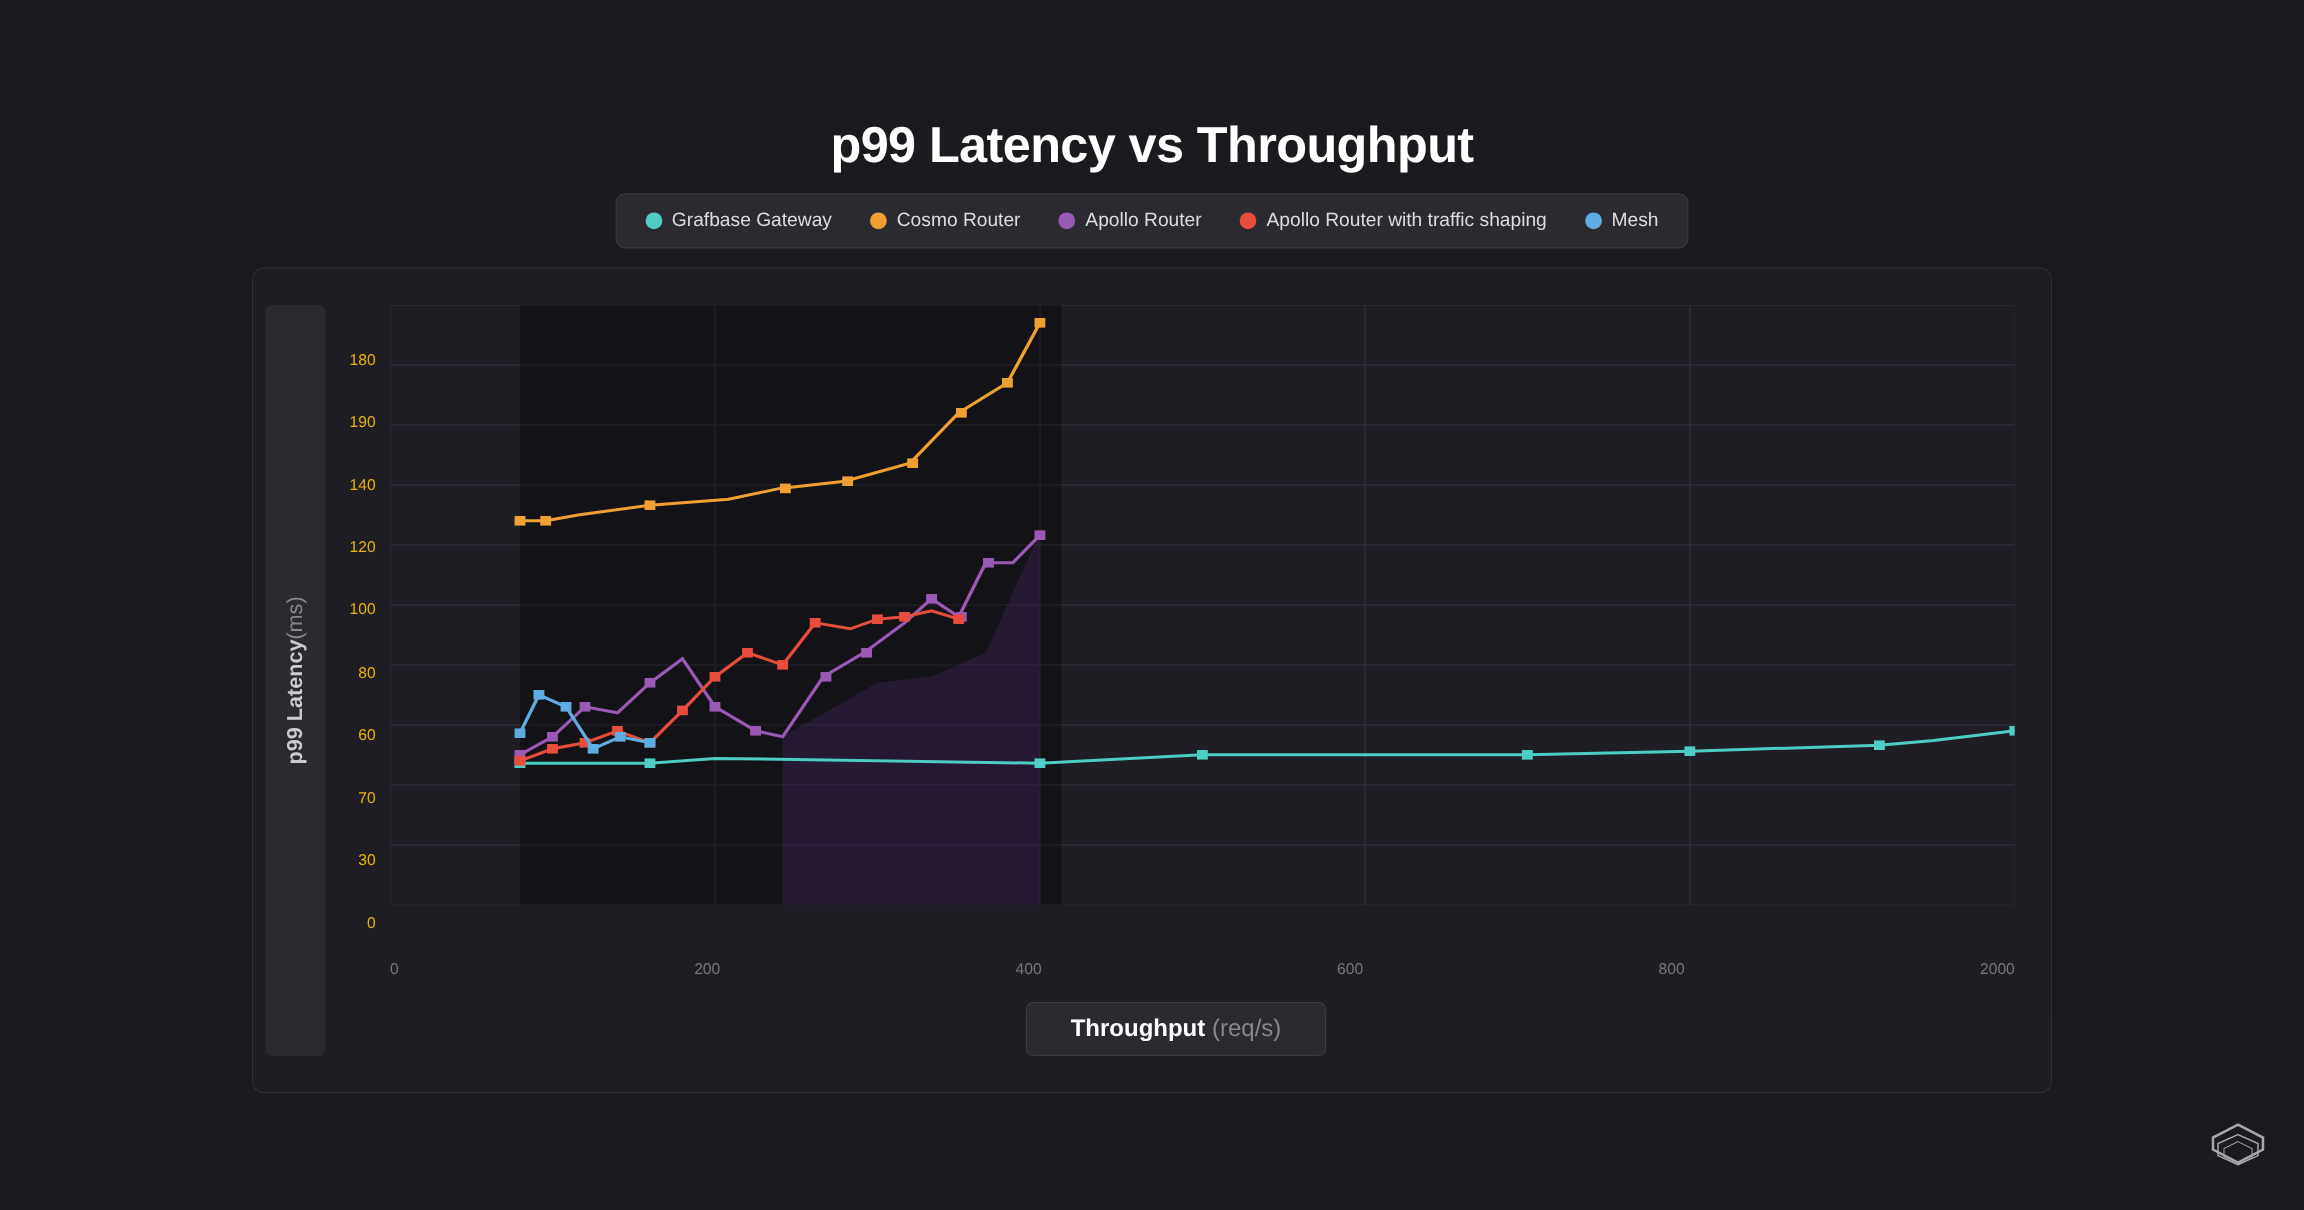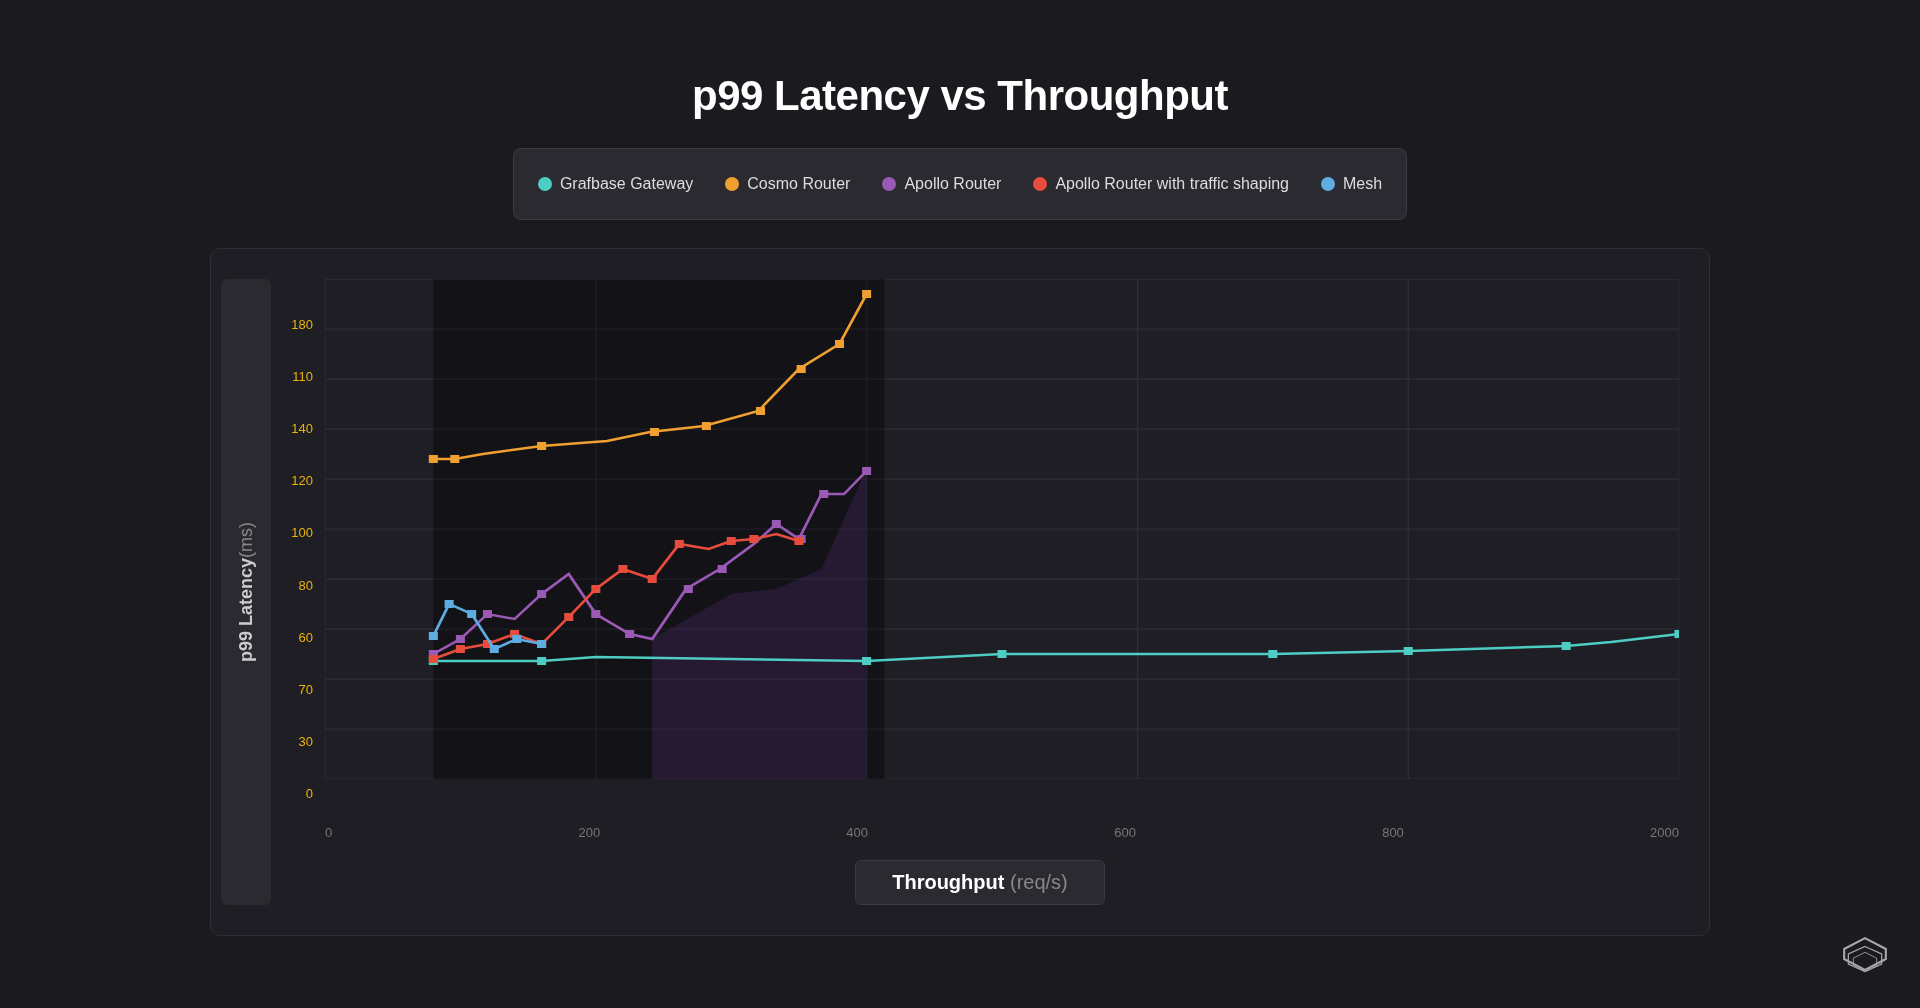--- a/index.html
+++ b/index.html
@@ -13,21 +13,21 @@
       flex-direction: column;
       align-items: center;
       justify-content: center;
       position: relative;
     }
     .main-container {
       width: 1500px;
       display: flex;
       flex-direction: column;
       align-items: center;
-      gap: 28px;
+      gap: 16px;
     }
     .chart-title {
       text-align: center;
     }
     .chart-title h1 {
       font-size: 42px;
       font-weight: 700;
       color: #ffffff;
       letter-spacing: -0.5px;
     }
@@ -36,21 +36,21 @@
       color: #888;
       margin-top: 4px;
     }
     .legend {
       display: flex;
       align-items: center;
       gap: 32px;
       background: #2a2a30;
       border: 1px solid #3a3a42;
       border-radius: 8px;
-      padding: 26px 24px;
+      padding: 13px 24px;
     }
     .legend-item {
       display: flex;
       align-items: center;
       gap: 8px;
       font-size: 16px;
       color: #ddd;
     }
     .legend-dot {
       width: 14px;
@@ -199,21 +199,21 @@
 
             <div class="y-ticks">
               <div class="y-tick">0</div>
               <div class="y-tick">30</div>
               <div class="y-tick">70</div>
               <div class="y-tick">60</div>
               <div class="y-tick">80</div>
               <div class="y-tick">100</div>
               <div class="y-tick">120</div>
               <div class="y-tick">140</div>
-              <div class="y-tick">110</div>
+              <div class="y-tick">190</div>
               <div class="y-tick">180</div>
               <div class="y-tick"></div>
             </div>
 
             <div class="plot-area" style="flex:1; height:500px;">
               <svg width="100%" height="100%" viewBox="0 0 1200 500" preserveAspectRatio="none">
                 <defs>
                   <pattern id="grid" width="240" height="50" patternUnits="userSpaceOnUse">
                     <path d="M 240 0 L 0 0 0 50" fill="none" stroke="#2e2e3a" stroke-width="1"></path>
                   </pattern>

